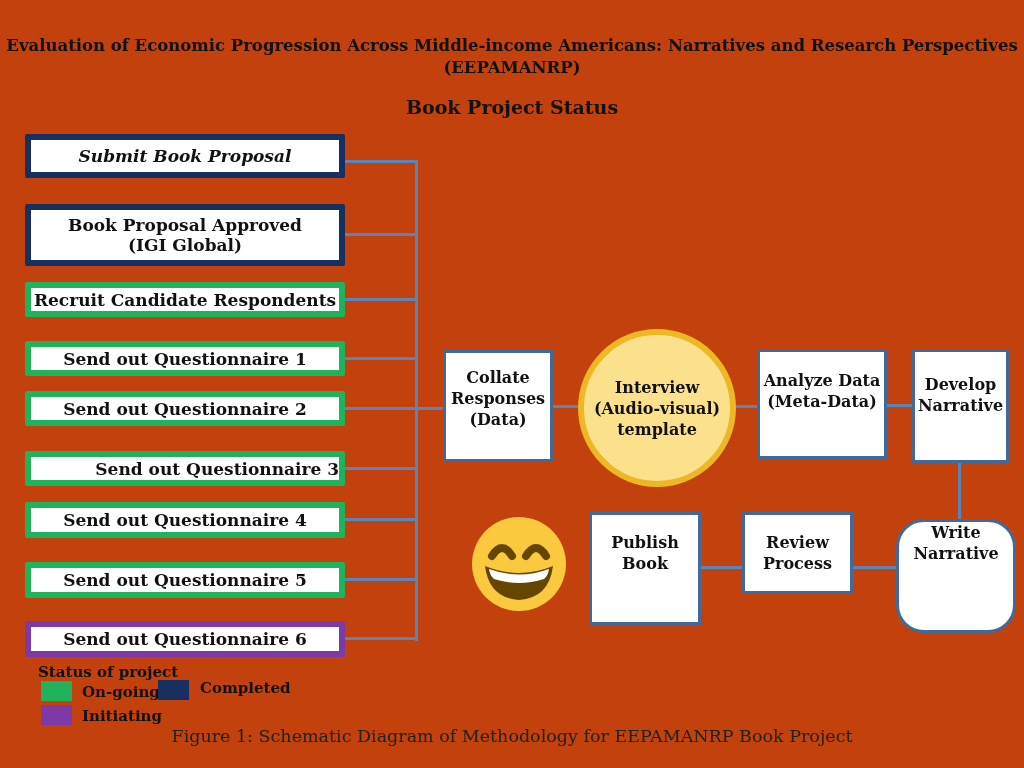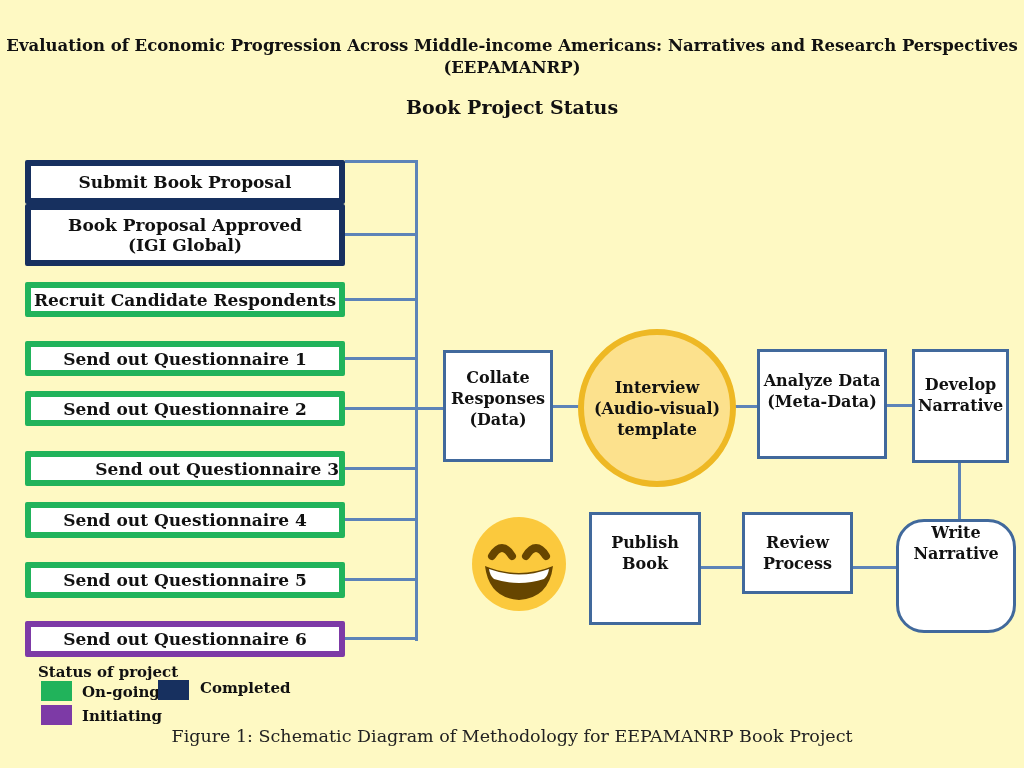--- a/index.html
+++ b/index.html
@@ -1,17 +1,17 @@
 <!DOCTYPE html>
 <html style="--completed: #17305f; --ongoing: #21b35b; --initiating: #7d3aa6; --connector: #5d84b8; --boxborder: #41699c; --circlefill: #fce18d; --circleborder: #eeb824; --emojiface: #fbc93d; --emojifeatures: #664500;"><head>
 <meta charset="utf-8">
 <style>
   html,body{margin:0;padding:0;background:#ffffff;}
   #canvas{
-    position:relative;width:1024px;height:768px;background:#fef9c3;overflow:hidden;
+    position:relative;width:1024px;height:768px;background:#c2410c;overflow:hidden;
     font-family:"DejaVu Serif","Liberation Serif",serif;color:#111;
   }
   
   .title-line{position:absolute;left:0;width:1024px;text-align:center;font-weight:bold;white-space:nowrap;}
   #title1{top:36px;font-size:16.5px;}
   #title2{top:58px;font-size:16.5px;}
   #title3{top:96px;font-size:19px;}
 
   
   .step{
@@ -60,21 +60,21 @@
 </style>
 </head>
 <body>
 
 <div id="canvas">
 
   <div class="title-line" id="title1">Evaluation of Economic Progression Across Middle-income Americans: Narratives and Research Perspectives</div>
   <div class="title-line" id="title2">(EEPAMANRP)</div>
   <div class="title-line" id="title3">Book Project Status</div>
 
-  <div class="step thick" style="top: 160px; height: 44px; border-color: rgb(23, 48, 95);">
+  <div class="step thick" style="top: 134px; height: 44px; border-color: rgb(23, 48, 95); font-style: italic;">
     <span>Submit Book Proposal</span>
   </div>
   <div class="step thick" style="top: 204px; height: 62px; border-color: rgb(23, 48, 95);">
     <span>Book Proposal Approved</span>
     <span>(IGI Global)</span>
   </div>
   <div class="step" style="top: 282px; height: 35px; border-color: rgb(33, 179, 91);">
     <span>Recruit Candidate Respondents</span>
   </div>
   <div class="step" style="top: 341px; height: 35px; border-color: rgb(33, 179, 91);">

